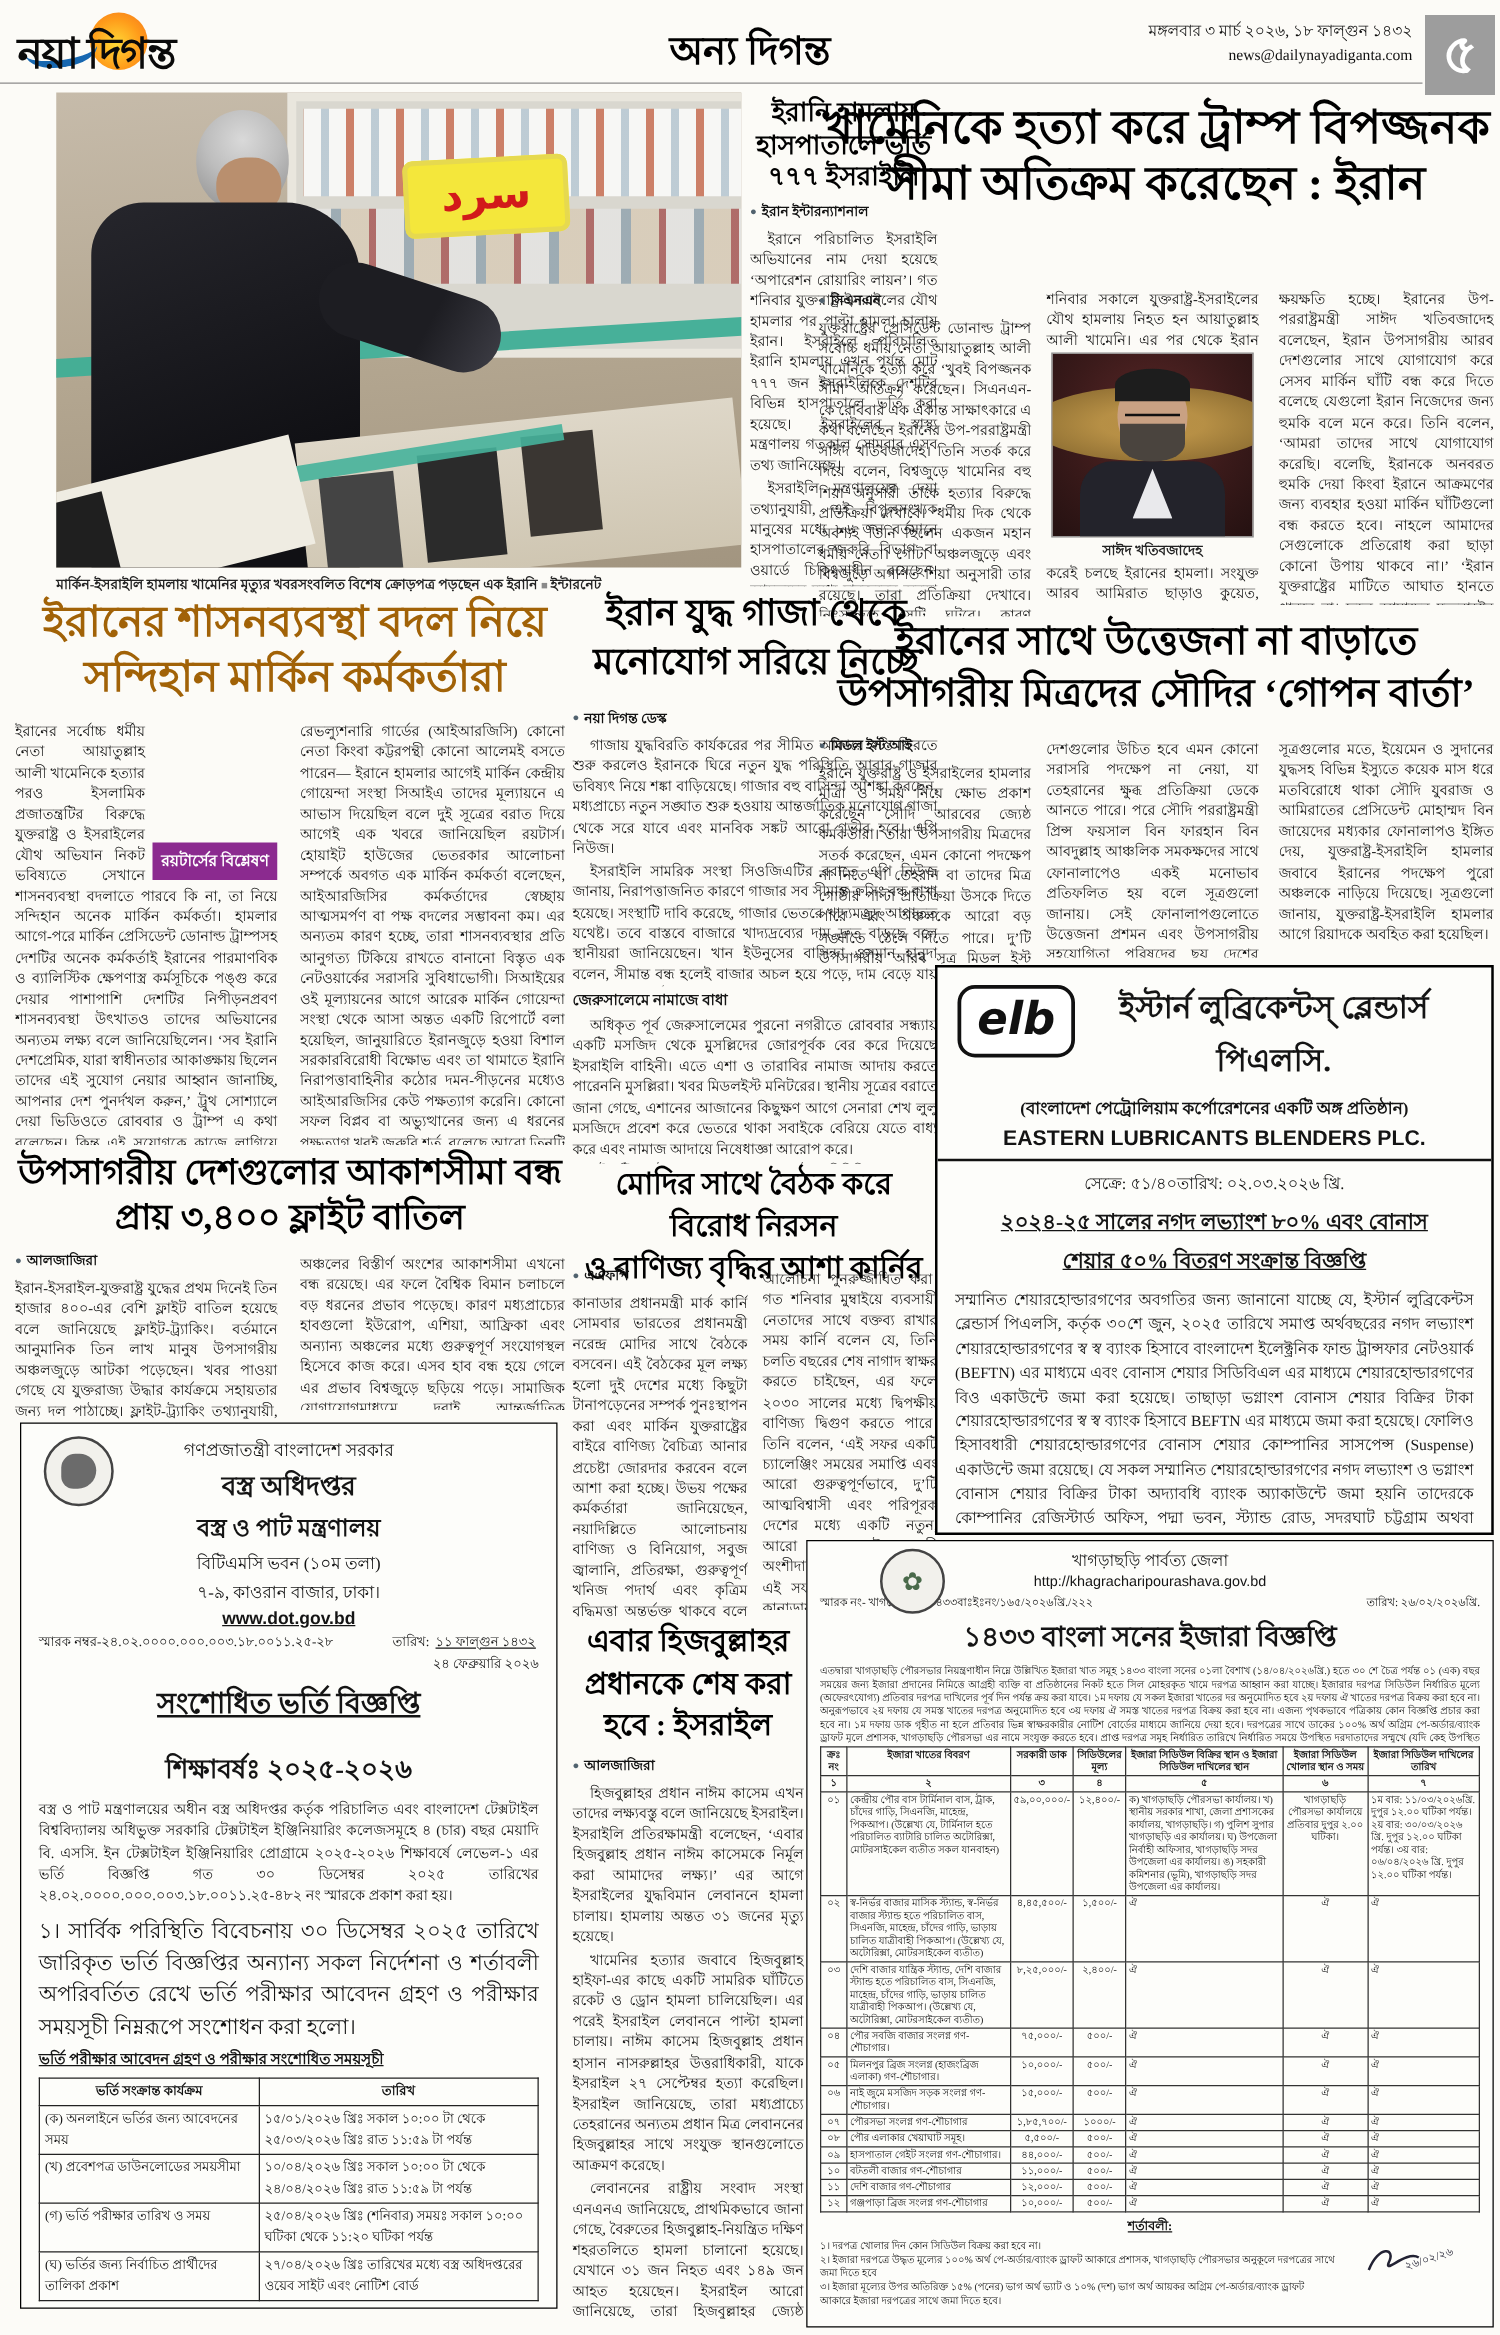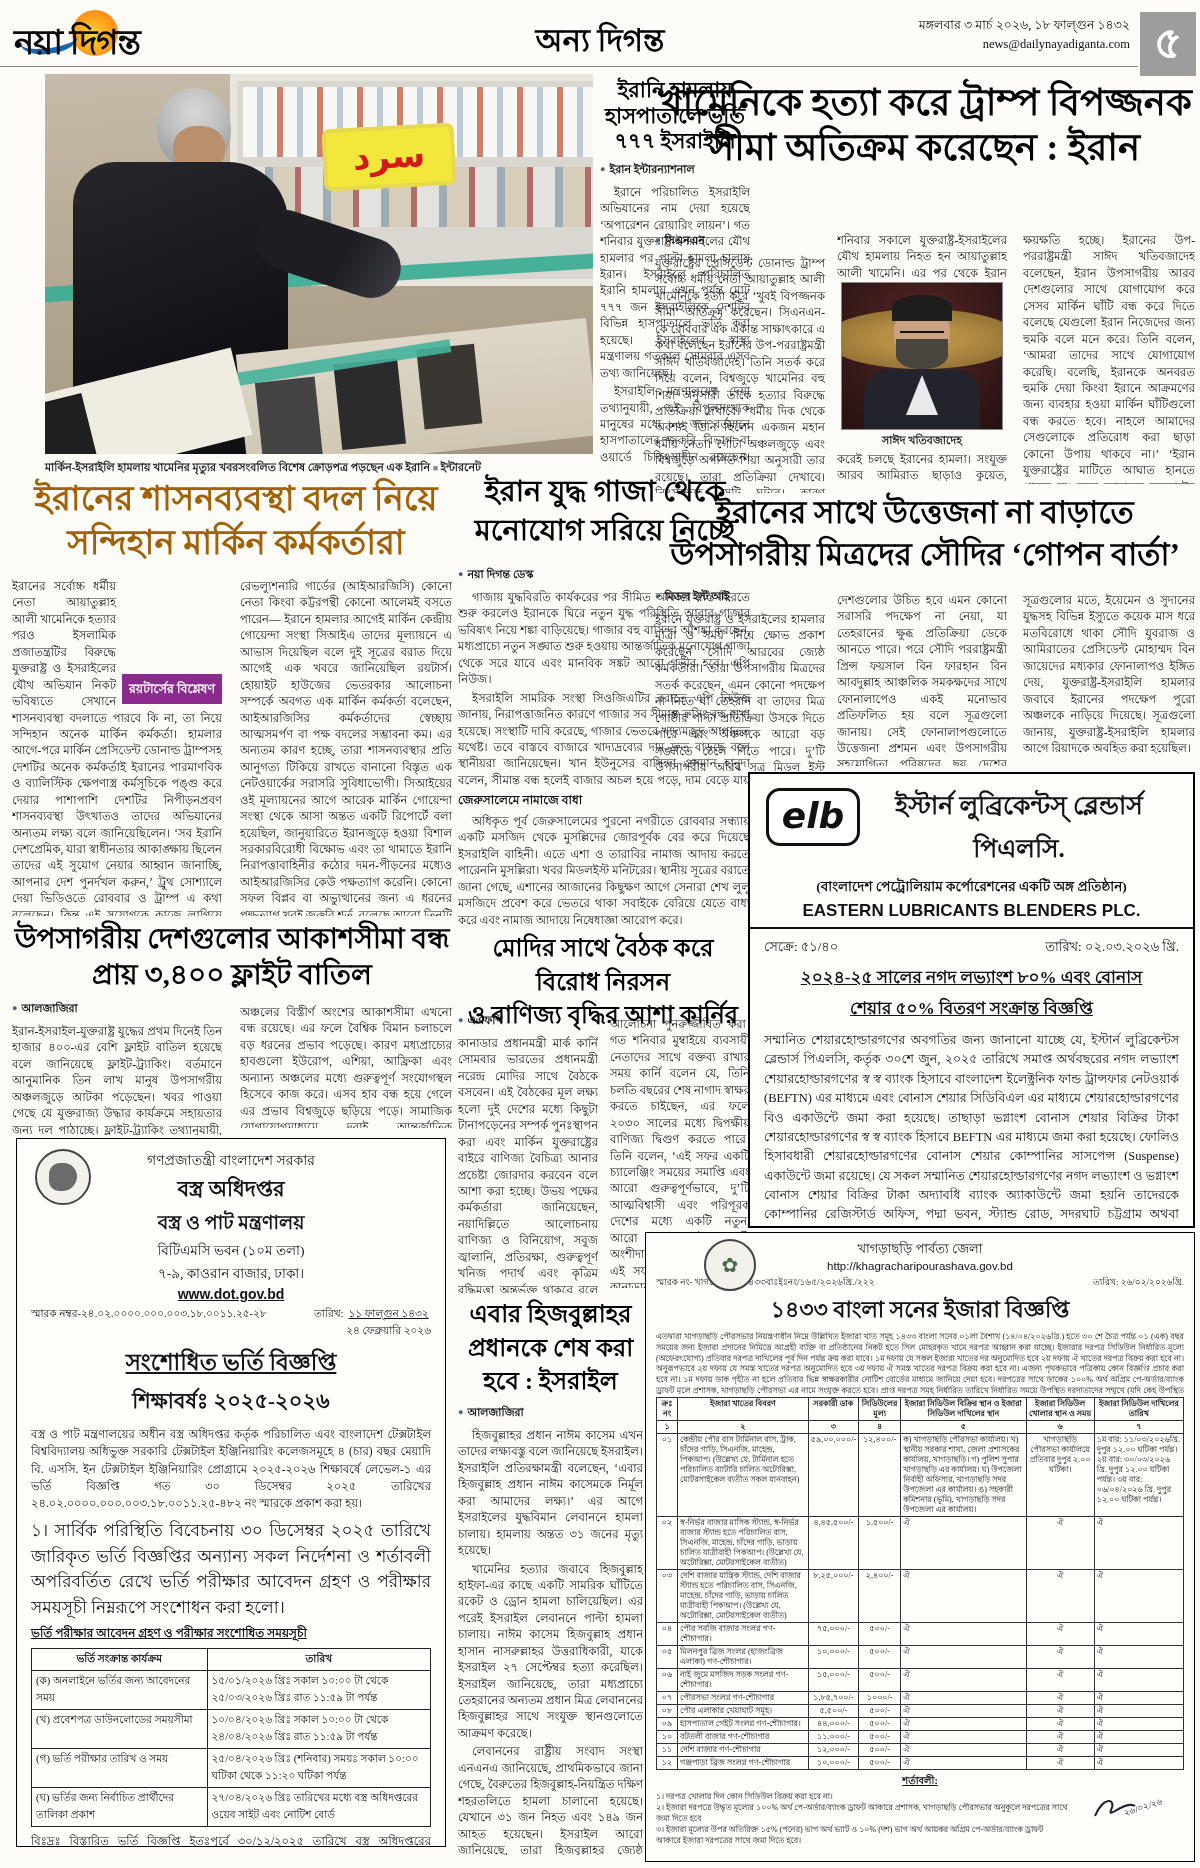--- a/index.html
+++ b/index.html
@@ -229,21 +229,21 @@
     </div>
   </div>
 
   <div class="abs adbox" style="left:748px;top:772px;width:443px;height:452px;padding:0;">
     <div style="position:relative;padding:12px 14px 0;">
       <div class="elb-logo abs" style="left:16px;top:14px;width:88px;height:52px;line-height:50px;">elb</div>
       <div class="ad-center" style="margin-left:95px;font-weight:bold;font-size:25px;">ইস্টার্ন লুব্রিকেন্টস্ ব্লেন্ডার্স পিএলসি.</div>
       <div class="ad-center" style="font-weight:bold;font-size:13.5px;margin-top:4px;">(বাংলাদেশ পেট্রোলিয়াম কর্পোরেশনের একটি অঙ্গ প্রতিষ্ঠান)</div>
       <div class="ad-center" style="font-weight:bold;font-size:17px;font-family:'Liberation Sans',sans-serif;margin-top:2px;">EASTERN LUBRICANTS BLENDERS PLC.</div>
       <div style="border-bottom:2px solid #111;margin:6px -14px 8px;"></div>
-      <div style="display:flex;justify-content:space-between;font-size:13px;">
+      <div style="display:flex;justify-content:center;font-size:13px;">
         <span>সেক্রে: ৫১/৪০</span>
         <span>তারিখ: ০২.০৩.২০২৬ খ্রি.</span>
       </div>
       <div class="ad-center u" style="font-weight:bold;font-size:17px;margin-top:6px;">২০২৪-২৫ সালের নগদ লভ্যাংশ ৮০% এবং বোনাস</div>
       <div class="ad-center u" style="font-weight:bold;font-size:17px;margin-top:3px;">শেয়ার ৫০% বিতরণ সংক্রান্ত বিজ্ঞপ্তি</div>
       <div style="font-size:12.5px;line-height:1.55;text-align:justify;margin-top:8px;height:205px;overflow:hidden;">সম্মানিত শেয়ারহোল্ডারগণের অবগতির জন্য জানানো যাচ্ছে যে, ইস্টার্ন লুব্রিকেন্টস ব্লেন্ডার্স পিএলসি, কর্তৃক ৩০শে জুন, ২০২৫ তারিখে সমাপ্ত অর্থবছরের নগদ লভ্যাংশ শেয়ারহোল্ডারগণের স্ব স্ব ব্যাংক হিসাবে বাংলাদেশ ইলেক্ট্রনিক ফান্ড ট্রান্সফার নেটওয়ার্ক (BEFTN) এর মাধ্যমে এবং বোনাস শেয়ার সিডিবিএল এর মাধ্যমে শেয়ারহোল্ডারগণের বিও একাউন্টে জমা করা হয়েছে। তাছাড়া ভগ্নাংশ বোনাস শেয়ার বিক্রির টাকা শেয়ারহোল্ডারগণের স্ব স্ব ব্যাংক হিসাবে BEFTN এর মাধ্যমে জমা করা হয়েছে। ফোলিও হিসাবধারী শেয়ারহোল্ডারগণের বোনাস শেয়ার কোম্পানির সাসপেন্স (Suspense) একাউন্টে জমা রয়েছে। যে সকল সম্মানিত শেয়ারহোল্ডারগণের নগদ লভ্যাংশ ও ভগ্নাংশ বোনাস শেয়ার বিক্রির টাকা অদ্যাবধি ব্যাংক অ্যাকাউন্টে জমা হয়নি তাদেরকে কোম্পানির রেজিস্টার্ড অফিস, পদ্মা ভবন, স্ট্যান্ড রোড, সদরঘাট চট্টগ্রাম অথবা share@elbl.gov.bd/share@pocl.gov.bd ই-মেইল ঠিকানায় যোগাযোগ করার জন্য অনুরোধ জানানো যাচ্ছে।</div>
 
     </div>
   </div>
 
@@ -262,21 +262,21 @@
         <span>স্মারক নম্বর-২৪.০২.০০০০.০০০.০০৩.১৮.০০১১.২৫-২৮</span>
         <span style="white-space:nowrap;">
           <span>তারিখ:</span>
           <span style="display:inline-block;text-align:center;vertical-align:top;">
             <span class="u" style="display:block;">১১ ফাল্গুন ১৪৩২</span>
             <span style="display:block;">২৪ ফেব্রুয়ারি ২০২৬</span>
           </span>
         </span>
       </div>
       <div class="ad-center u" style="font-weight:bold;font-size:23px;margin-top:4px;">সংশোধিত ভর্তি বিজ্ঞপ্তি</div>
-      <div class="ad-center" style="font-weight:bold;font-size:21px;margin-top:2px;">শিক্ষাবর্ষঃ ২০২৫-২০২৬</div>
+      <div class="ad-center" style="font-weight:bold;font-size:21px;margin-top:16px;">শিক্ষাবর্ষঃ ২০২৫-২০২৬</div>
       <div style="font-size:11.5px;line-height:1.5;text-align:justify;margin-top:6px;">বস্ত্র ও পাট মন্ত্রণালয়ের অধীন বস্ত্র অধিদপ্তর কর্তৃক পরিচালিত এবং বাংলাদেশ টেক্সটাইল বিশ্ববিদ্যালয় অধিভুক্ত সরকারি টেক্সটাইল ইঞ্জিনিয়ারিং কলেজসমূহে ৪ (চার) বছর মেয়াদি বি. এসসি. ইন টেক্সটাইল ইঞ্জিনিয়ারিং প্রোগ্রামে ২০২৫-২০২৬ শিক্ষাবর্ষে লেভেল-১ এর ভর্তি বিজ্ঞপ্তি গত ৩০ ডিসেম্বর ২০২৫ তারিখের ২৪.০২.০০০০.০০০.০০৩.১৮.০০১১.২৫-৪৮২ নং স্মারকে প্রকাশ করা হয়।</div>
       <div style="font-size:17px;line-height:1.5;text-align:justify;margin-top:6px;">১। সার্বিক পরিস্থিতি বিবেচনায় ৩০ ডিসেম্বর ২০২৫ তারিখে জারিকৃত ভর্তি বিজ্ঞপ্তির অন্যান্য সকল নির্দেশনা ও শর্তাবলী অপরিবর্তিত রেখে ভর্তি পরীক্ষার আবেদন গ্রহণ ও পরীক্ষার সময়সূচী নিম্নরূপে সংশোধন করা হলো।</div>
       <div class="u" style="font-weight:bold;font-size:12px;margin-top:4px;">ভর্তি পরীক্ষার আবেদন গ্রহণ ও পরীক্ষার সংশোধিত সময়সূচী</div>
       <table class="adtable" style="font-size:10.5px;margin-top:4px;">
         <thead>
           <tr>
             <th style="width:44%;">ভর্তি সংক্রান্ত কার্যক্রম</th>
             <th>তারিখ</th>
           </tr>
         </thead>

